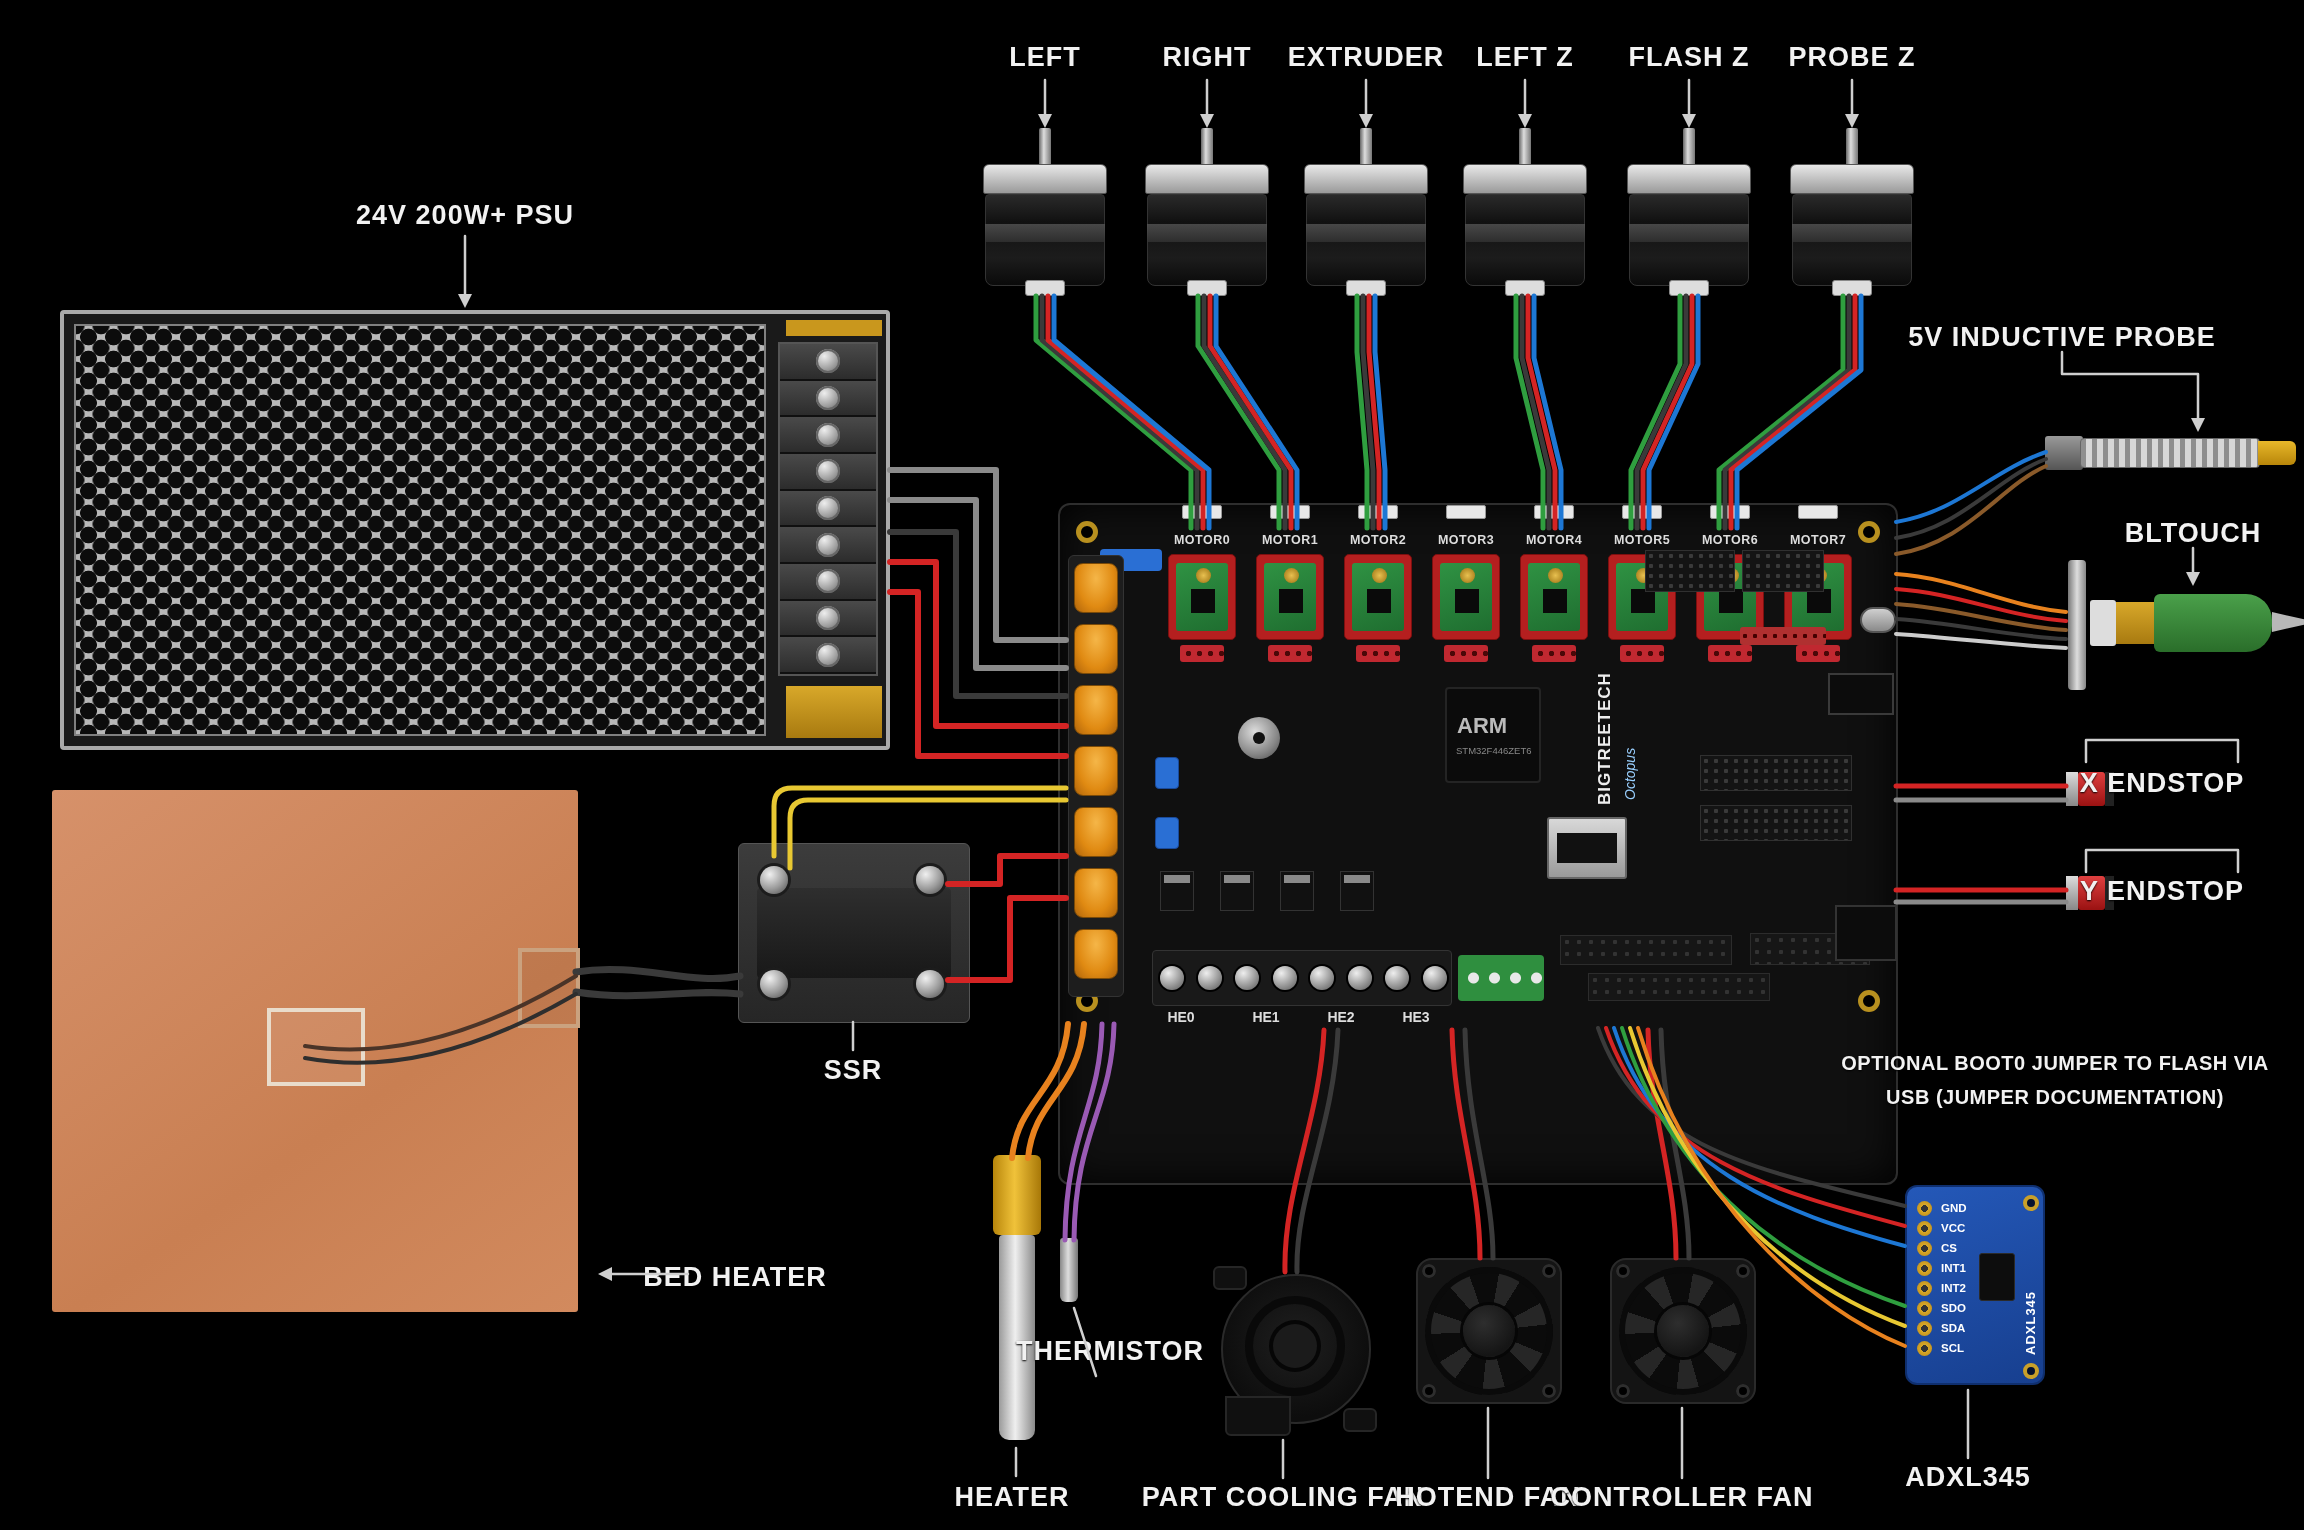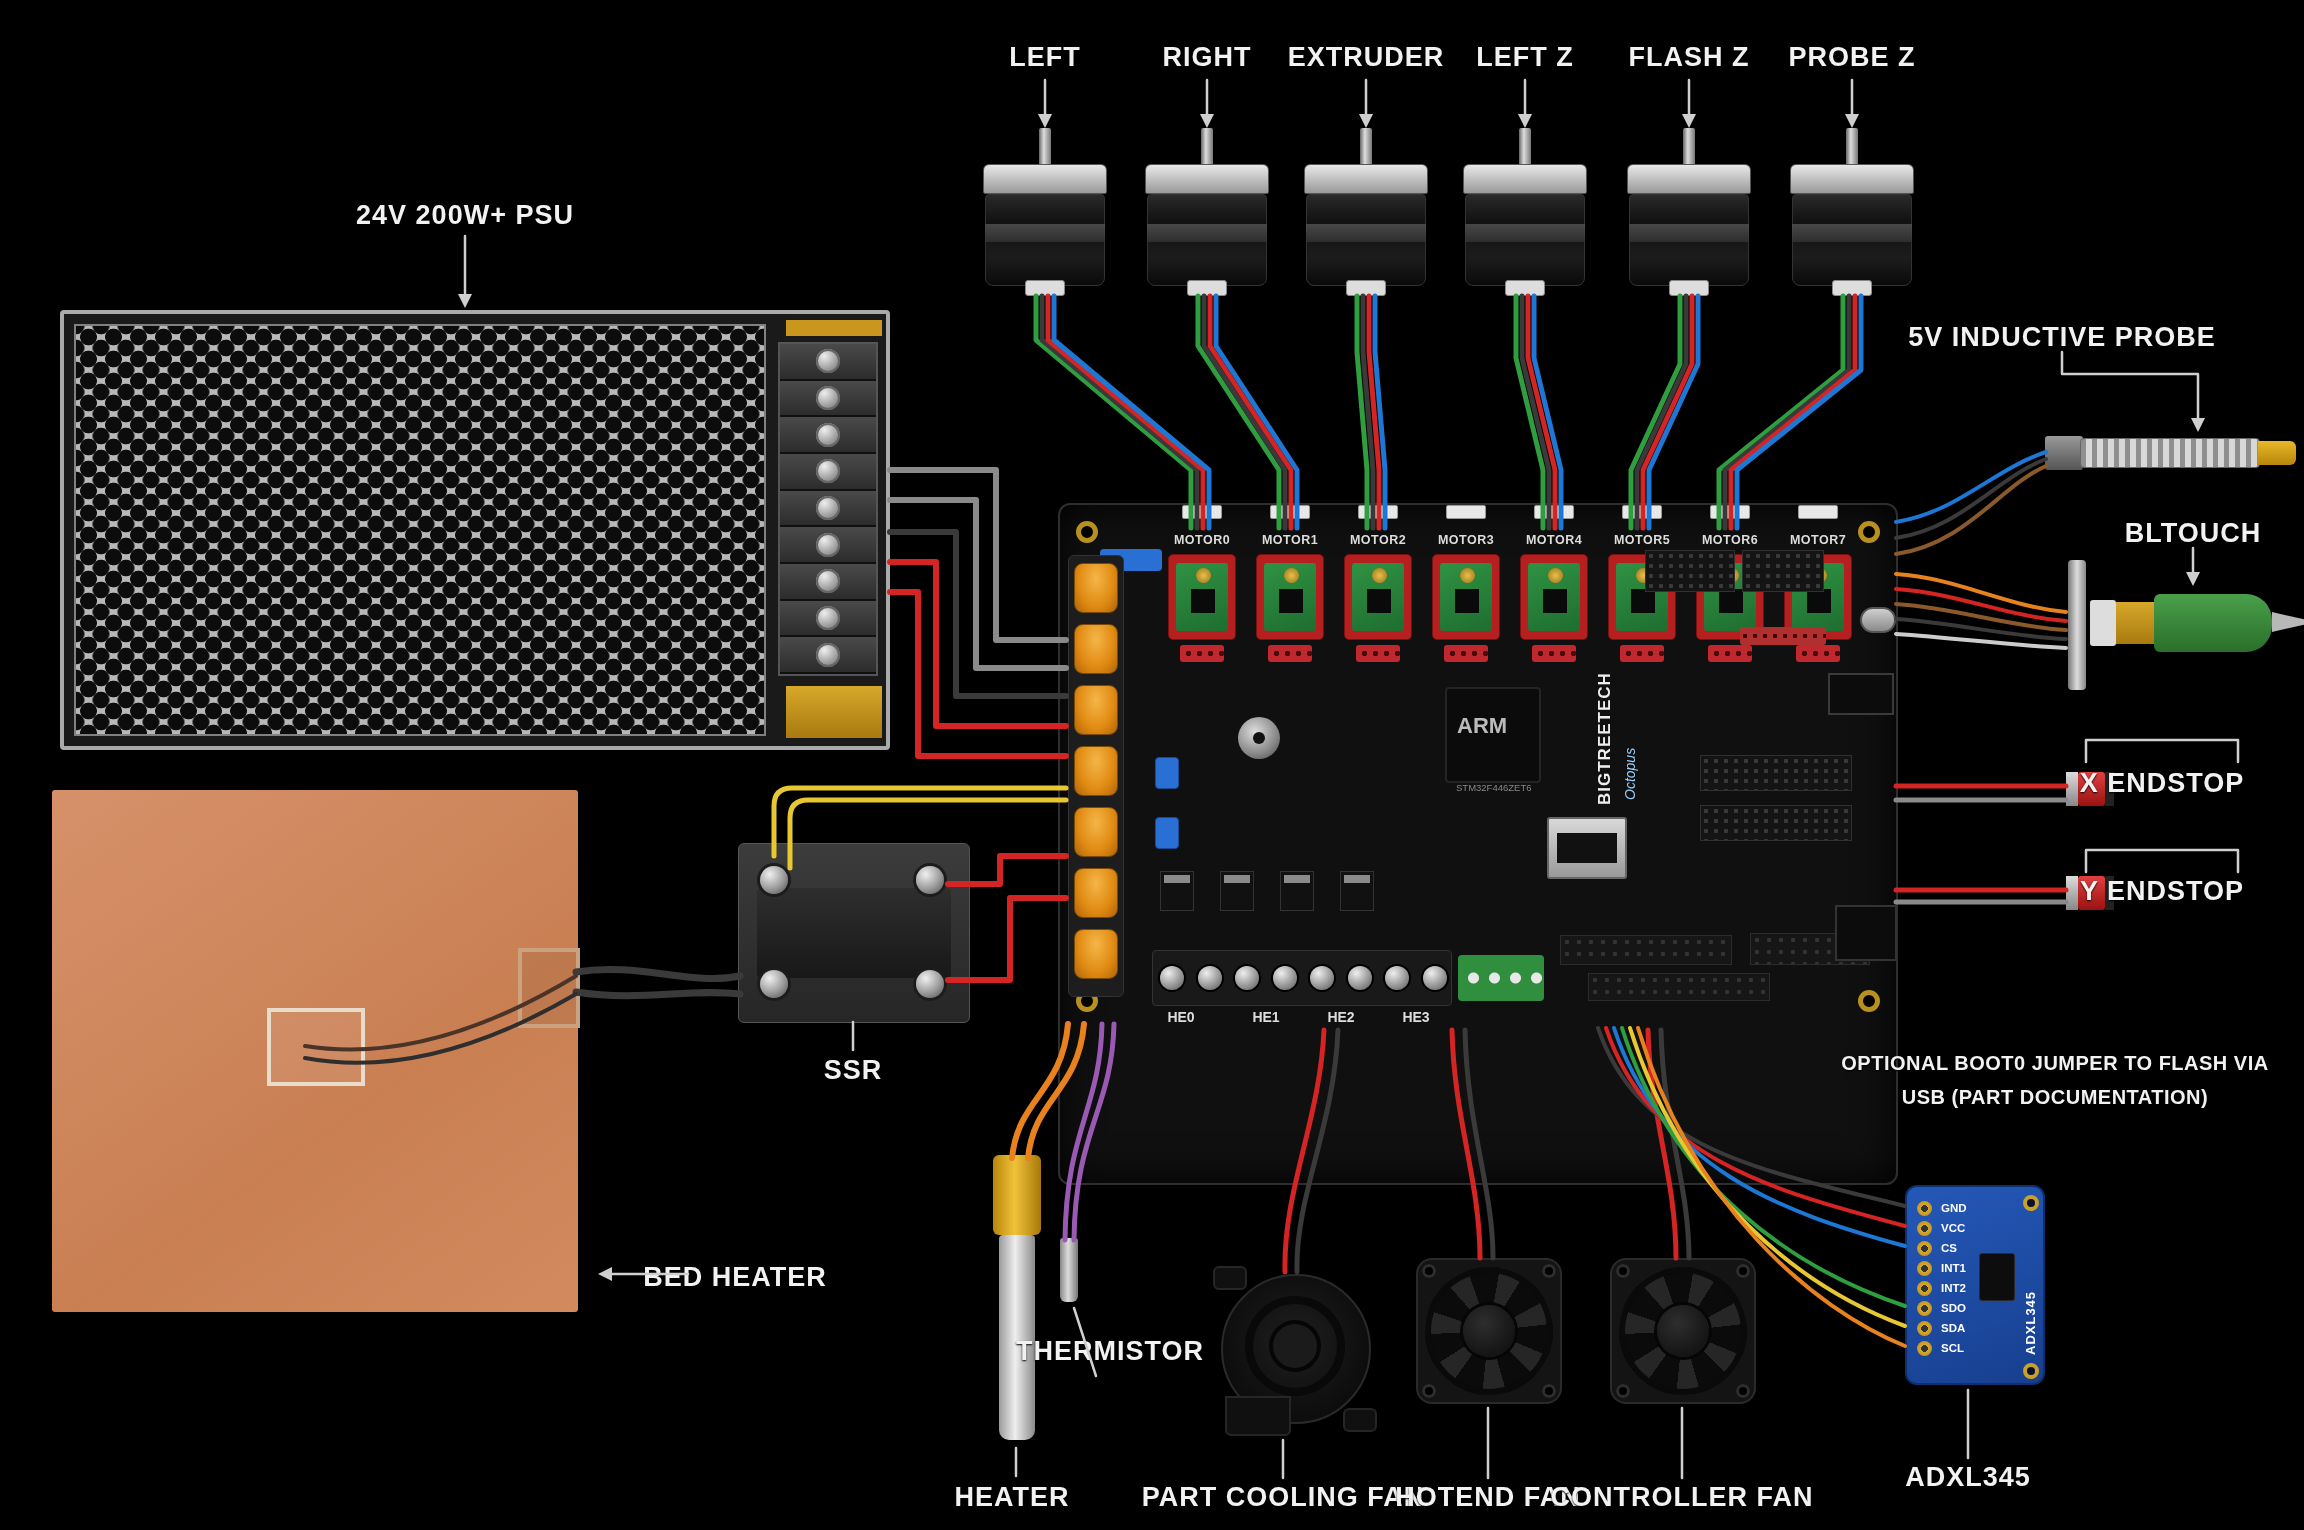--- a/index.html
+++ b/index.html
@@ -81,21 +81,21 @@
   .mlab{position:absolute;top:28px;transform:translateX(-50%);font-size:12.5px;color:#ddd;
     font-weight:bold;letter-spacing:.5px;white-space:nowrap;}
   .mconn{position:absolute;top:140px;width:44px;height:17px;background:#c02830;border-radius:3px;
     background-image:radial-gradient(circle,#4a0808 2.5px,rgba(0,0,0,0) 3px);
     background-size:11px 17px;background-position:3px 50%;}
   .wconn{position:absolute;top:0;width:40px;height:14px;background:#e8e8e8;border:1px solid #999;
     border-radius:2px;box-sizing:border-box;}
   .cpu{position:absolute;left:385px;top:182px;width:96px;height:96px;background:#0b0b0b;
     border:2px solid #242424;border-radius:4px;box-sizing:border-box;}
   .cpu .t1{position:absolute;left:10px;top:24px;font-size:22px;font-weight:bold;color:#bbb;}
-  .cpu .t2{position:absolute;left:9px;top:56px;font-size:9.5px;color:#888;white-space:nowrap;margin-top:37px;}
+  .cpu .t2{position:absolute;left:9px;top:56px;font-size:9.5px;color:#888;white-space:nowrap;}
   .brand{position:absolute;left:535px;top:300px;transform:rotate(-90deg);transform-origin:left top;
     font-size:17px;font-weight:bold;color:#eee;letter-spacing:1px;white-space:nowrap;}
   .model{position:absolute;left:562px;top:295px;transform:rotate(-90deg);transform-origin:left top;
     font-size:14px;color:#9ad0ff;font-style:italic;white-space:nowrap;}
   .term{position:absolute;left:92px;top:445px;width:300px;height:56px;background:#191919;
     border:1px solid #333;border-radius:4px;box-sizing:border-box;}
   .scr2{position:absolute;width:24px;height:24px;border-radius:50%;
     background:radial-gradient(circle at 35% 30%,#eee,#999 55%,#555);box-shadow:0 0 0 2px #000;}
   .helab{position:absolute;top:504px;transform:translateX(-50%);font-size:14px;color:#ddd;font-weight:bold;}
   .gterm{position:absolute;left:398px;top:450px;width:86px;height:46px;background:#2f8f3f;
@@ -476,21 +476,21 @@
   <div class="lbl" style="left:1207px;top:42px">RIGHT</div>
   <div class="lbl" style="left:1366px;top:42px">EXTRUDER</div>
   <div class="lbl" style="left:1525px;top:42px">LEFT Z</div>
   <div class="lbl" style="left:1689px;top:42px">FLASH Z</div>
   <div class="lbl" style="left:1852px;top:42px">PROBE Z</div>
   <div class="lbl" style="left:2062px;top:322px">5V INDUCTIVE PROBE</div>
   <div class="lbl" style="left:2193px;top:518px">BLTOUCH</div>
   <div class="lbl" style="left:2162px;top:768px">X ENDSTOP</div>
   <div class="lbl" style="left:2162px;top:876px">Y ENDSTOP</div>
   <div class="lbl lbl-sm" style="left:2055px;top:1052px">OPTIONAL BOOT0 JUMPER TO FLASH VIA</div>
-  <div class="lbl lbl-sm" style="left:2055px;top:1086px">USB (PART DOCUMENTATION)</div>
+  <div class="lbl lbl-sm" style="left:2055px;top:1086px">USB (JUMPER DOCUMENTATION)</div>
   <div class="lbl" style="left:1968px;top:1462px">ADXL345</div>
   <div class="lbl" style="left:735px;top:1262px">BED HEATER</div>
   <div class="lbl" style="left:853px;top:1055px">SSR</div>
   <div class="lbl" style="left:1012px;top:1482px">HEATER</div>
   <div class="lbl" style="left:1110px;top:1336px">THERMISTOR</div>
   <div class="lbl" style="left:1283px;top:1482px">PART COOLING FAN</div>
   <div class="lbl" style="left:1488px;top:1482px">HOTEND FAN</div>
   <div class="lbl" style="left:1682px;top:1482px">CONTROLLER FAN</div>
 
   <svg class="wires" width="2304" height="1530" viewBox="0 0 2304 1530">

